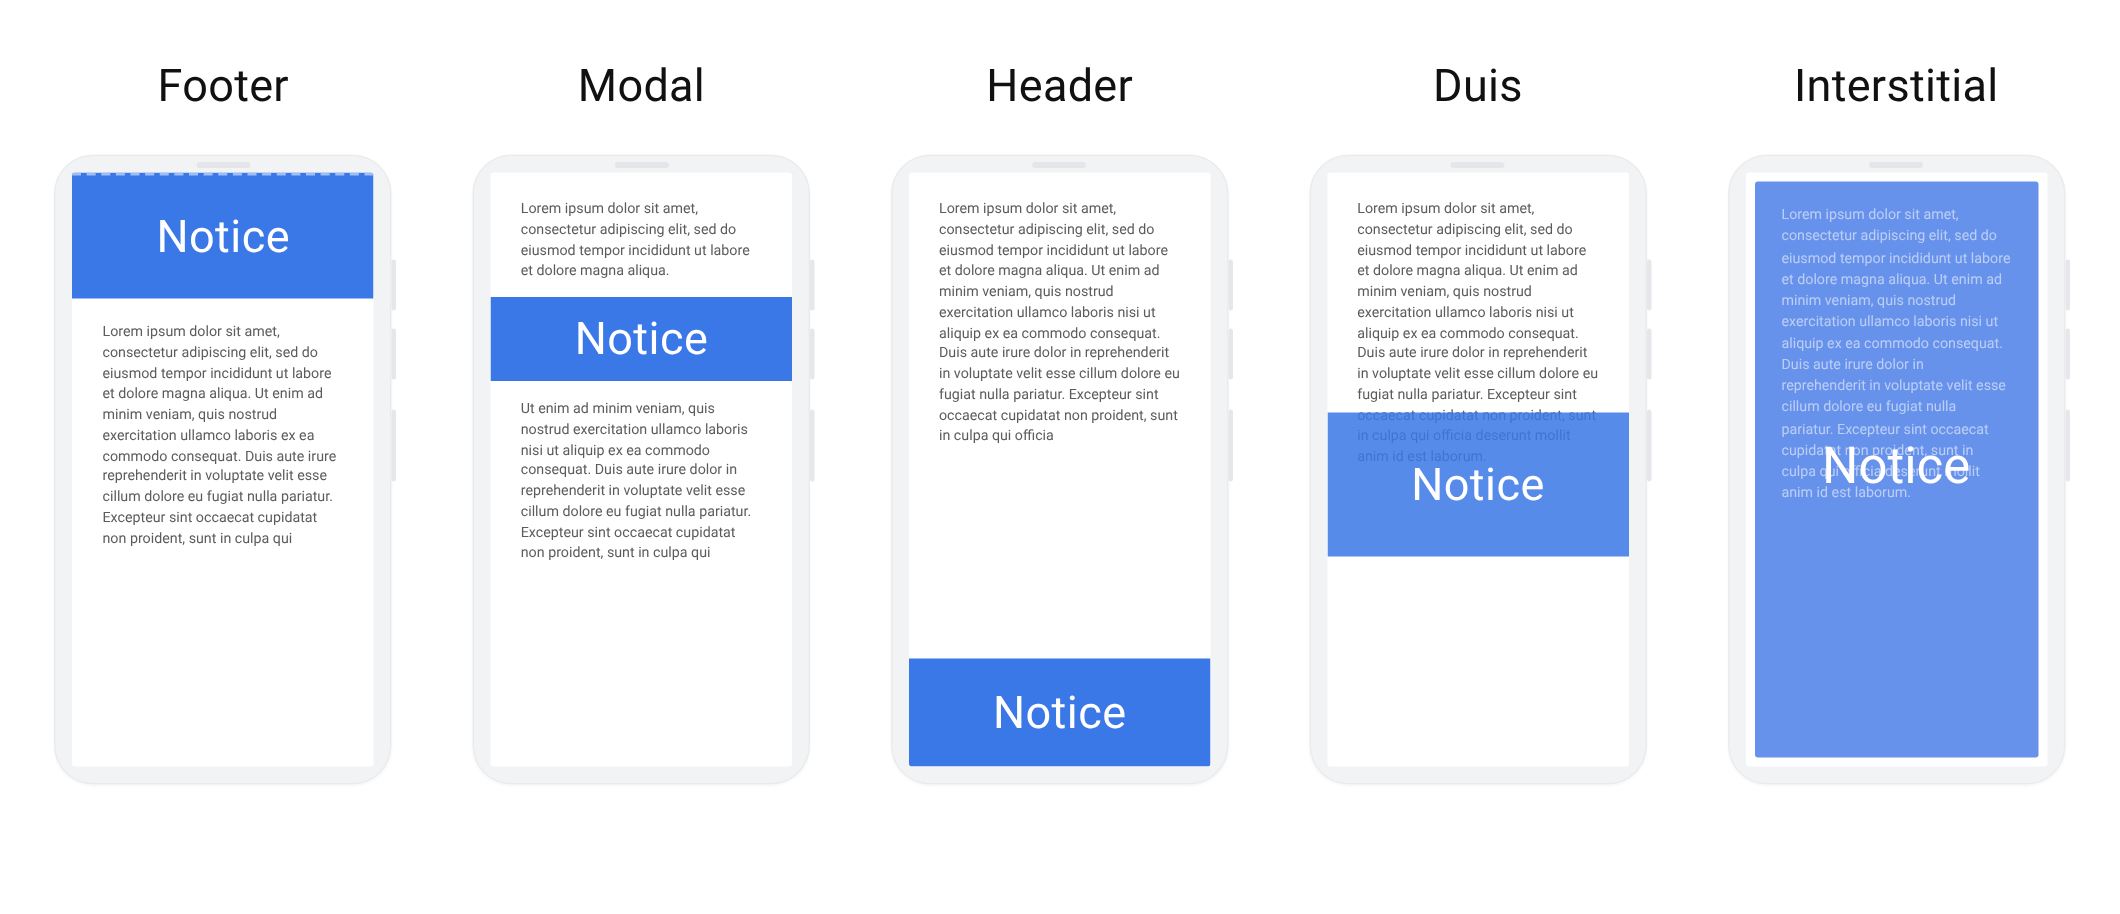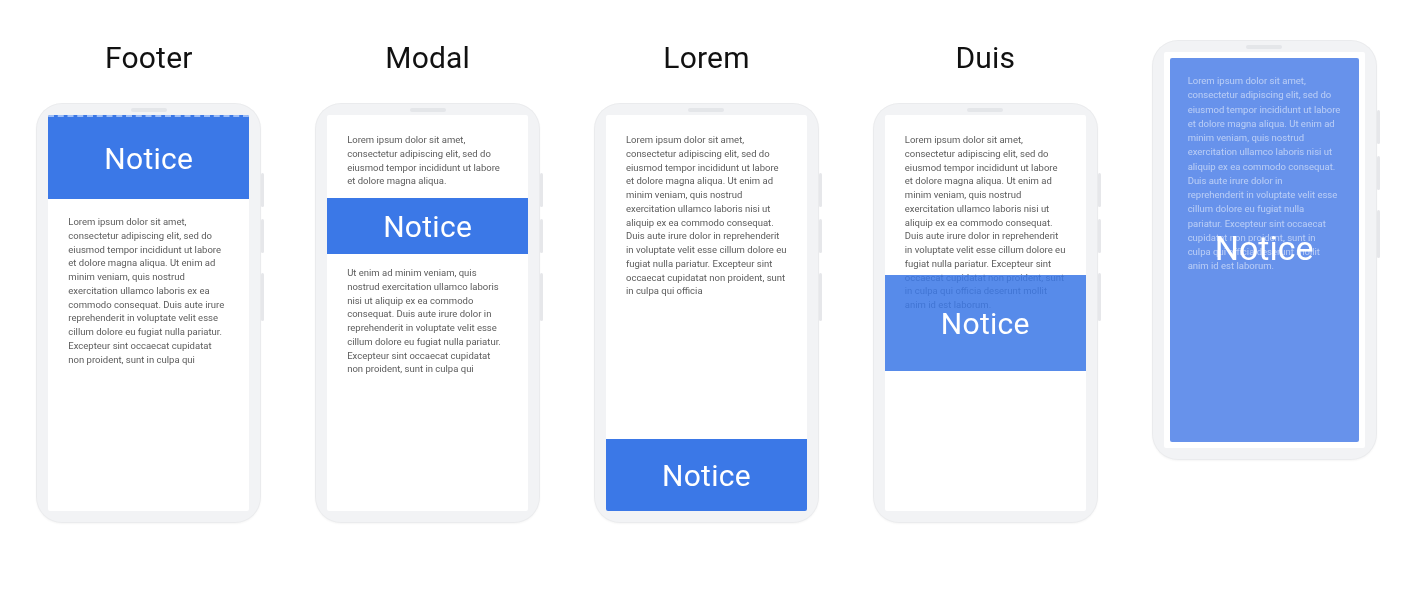--- a/index.html
+++ b/index.html
@@ -194,21 +194,21 @@
             <div class="notice">
               <span>Notice</span>
             </div>
             <div class="lorem">Ut enim ad minim veniam, quis nostrud exercitation ullamco laboris nisi ut aliquip ex ea commodo consequat. Duis aute irure dolor in reprehenderit in voluptate velit esse cillum dolore eu fugiat nulla pariatur. Excepteur sint occaecat cupidatat non proident, sunt in culpa qui</div>
           </div>
         </div>
       </div>
     </div>
 
     <div class="col">
-      <div class="title">Lorem</div>
+      <div class="title">Header</div>
       <div class="phone variant-footer">
         <span class="btn-right a"></span>
         <span class="btn-right b"></span>
         <span class="btn-right c"></span>
         <div class="screen">
           <div class="screen-inner">
             <div class="lorem">Lorem ipsum dolor sit amet, consectetur adipiscing elit, sed do eiusmod tempor incididunt ut labore et dolore magna aliqua. Ut enim ad minim veniam, quis nostrud exercitation ullamco laboris nisi ut aliquip ex ea commodo consequat. Duis aute irure dolor in reprehenderit in voluptate velit esse cillum dolore eu fugiat nulla pariatur. Excepteur sint occaecat cupidatat non proident, sunt in culpa qui officia</div>
           </div>
           <div class="notice">
             <span>Notice</span>
@@ -228,20 +228,21 @@
             <div class="lorem">Lorem ipsum dolor sit amet, consectetur adipiscing elit, sed do eiusmod tempor incididunt ut labore et dolore magna aliqua. Ut enim ad minim veniam, quis nostrud exercitation ullamco laboris nisi ut aliquip ex ea commodo consequat. Duis aute irure dolor in reprehenderit in voluptate velit esse cillum dolore eu fugiat nulla pariatur. Excepteur sint occaecat cupidatat non proident, sunt in culpa qui officia deserunt mollit anim id est laborum.</div>
           </div>
           <div class="notice">
             <span>Notice</span>
           </div>
         </div>
       </div>
     </div>
 
     <div class="col">
+      <div class="title">Interstitial</div>
       <div class="phone variant-interstitial">
         <span class="btn-right a"></span>
         <span class="btn-right b"></span>
         <span class="btn-right c"></span>
         <div class="screen">
           <div class="scrim">
             <div class="scrim-text">Lorem ipsum dolor sit amet, consectetur adipiscing elit, sed do eiusmod tempor incididunt ut labore et dolore magna aliqua. Ut enim ad minim veniam, quis nostrud exercitation ullamco laboris nisi ut aliquip ex ea commodo consequat. Duis aute irure dolor in reprehenderit in voluptate velit esse cillum dolore eu fugiat nulla pariatur. Excepteur sint occaecat cupidatat non proident, sunt in culpa qui officia deserunt mollit anim id est laborum.</div>
             <div class="notice-label">Notice</div>
           </div>
         </div>

